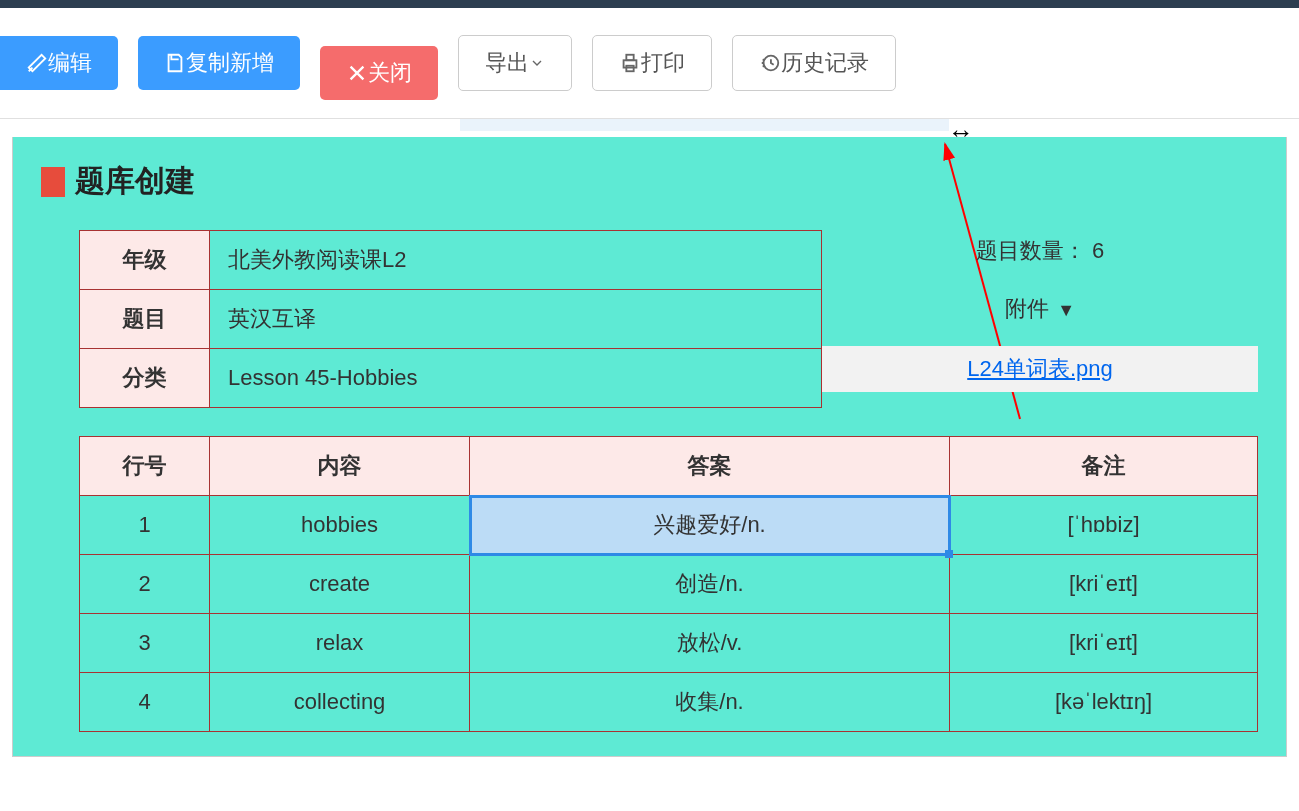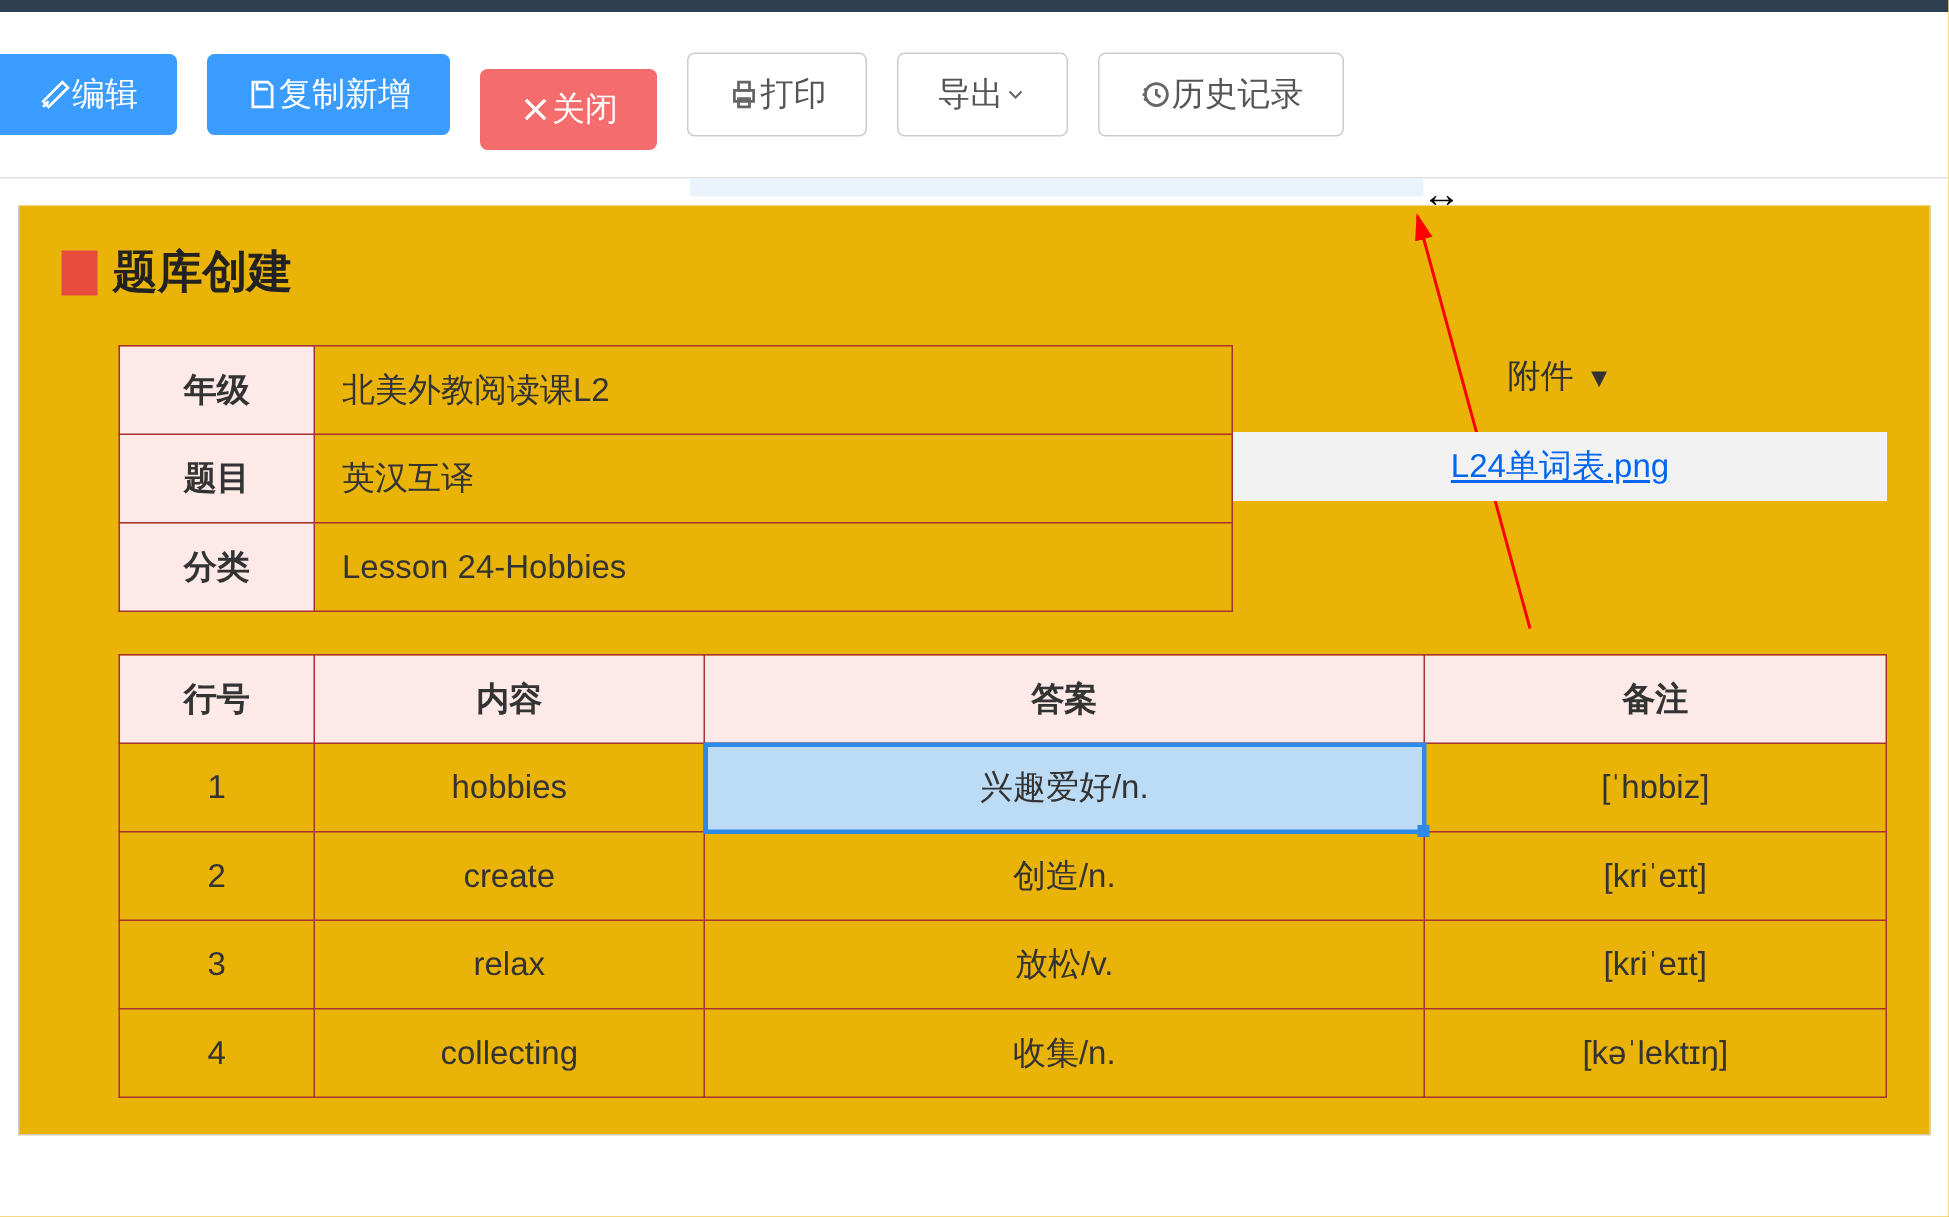--- a/index.html
+++ b/index.html
@@ -74,21 +74,21 @@
     .arrow-line {
       position: absolute;
       pointer-events: none;
     }
 
     .content {
       border: 1px solid #ccc;
       border-top: none;
       margin: 18px 12px 0 12px;
       padding: 24px 28px;
-      background: #eab308;
+      background: #5eead4;
     }
     .page-title-row {
       display: flex;
       align-items: center;
       gap: 10px;
       margin-bottom: 28px;
     }
     .red-box {
       width: 24px;
       height: 30px;
@@ -211,37 +211,37 @@
   <button class="btn btn-danger">
     <span class="icon">
       <svg viewBox="0 0 24 24" fill="none" stroke="white" stroke-width="2.5">
           <path d="M5 5l14 14M19 5L5 19"></path>
         </svg>
     </span>
     <span>关闭</span>
   </button>
 
   <button class="btn btn-outline">
+    <span>导出</span>
+    <span class="icon" style="width:16px;height:16px;">
+      <svg viewBox="0 0 24 24" fill="none" stroke="#666" stroke-width="2">
+          <path d="M6 9l6 6 6-6"></path>
+        </svg>
+    </span>
+  </button>
+
+  <button class="btn btn-outline">
     <span class="icon">
       <svg viewBox="0 0 24 24" fill="none" stroke="#666" stroke-width="2">
           <rect x="5" y="9" width="14" height="8"></rect>
           <rect x="8" y="3" width="8" height="6"></rect>
           <rect x="8" y="15" width="8" height="6"></rect>
         </svg>
     </span>
     <span>打印</span>
-  </button>
-
-  <button class="btn btn-outline">
-    <span>导出</span>
-    <span class="icon" style="width:16px;height:16px;">
-      <svg viewBox="0 0 24 24" fill="none" stroke="#666" stroke-width="2">
-          <path d="M6 9l6 6 6-6"></path>
-        </svg>
-    </span>
   </button>
 
   <button class="btn btn-outline">
     <span class="icon">
       <svg viewBox="0 0 24 24" fill="none" stroke="#666" stroke-width="2">
           <circle cx="13" cy="12" r="8"></circle>
           <path d="M13 8v4l3 2"></path>
           <path d="M3 12h2M4 8l2 1M4 16l2-1"></path>
         </svg>
     </span>
@@ -274,26 +274,30 @@
             <tr>
           <td class="hdr">年级</td>
           <td class="val">北美外教阅读课L2</td>
         </tr>
         <tr>
           <td class="hdr">题目</td>
           <td class="val">英汉互译</td>
         </tr>
         <tr>
           <td class="hdr">分类</td>
-          <td class="val">Lesson 24-Hobbies</td>
+          <td class="val">Lesson 45-Hobbies</td>
         </tr>
       </tbody>
         </table>
 
       <div class="side-meta">
+        <div class="row1">
+          <span>题目数量：</span>
+          <span>6</span>
+        </div>
         <div class="row2 dropdown-triangle">
           <span>附件</span>
         </div>
         <a class="attachment-link">L24单词表.png</a>
       </div>
     </div>
 
     <table class="data-table">
       <colgroup>
           <col class="c1">

